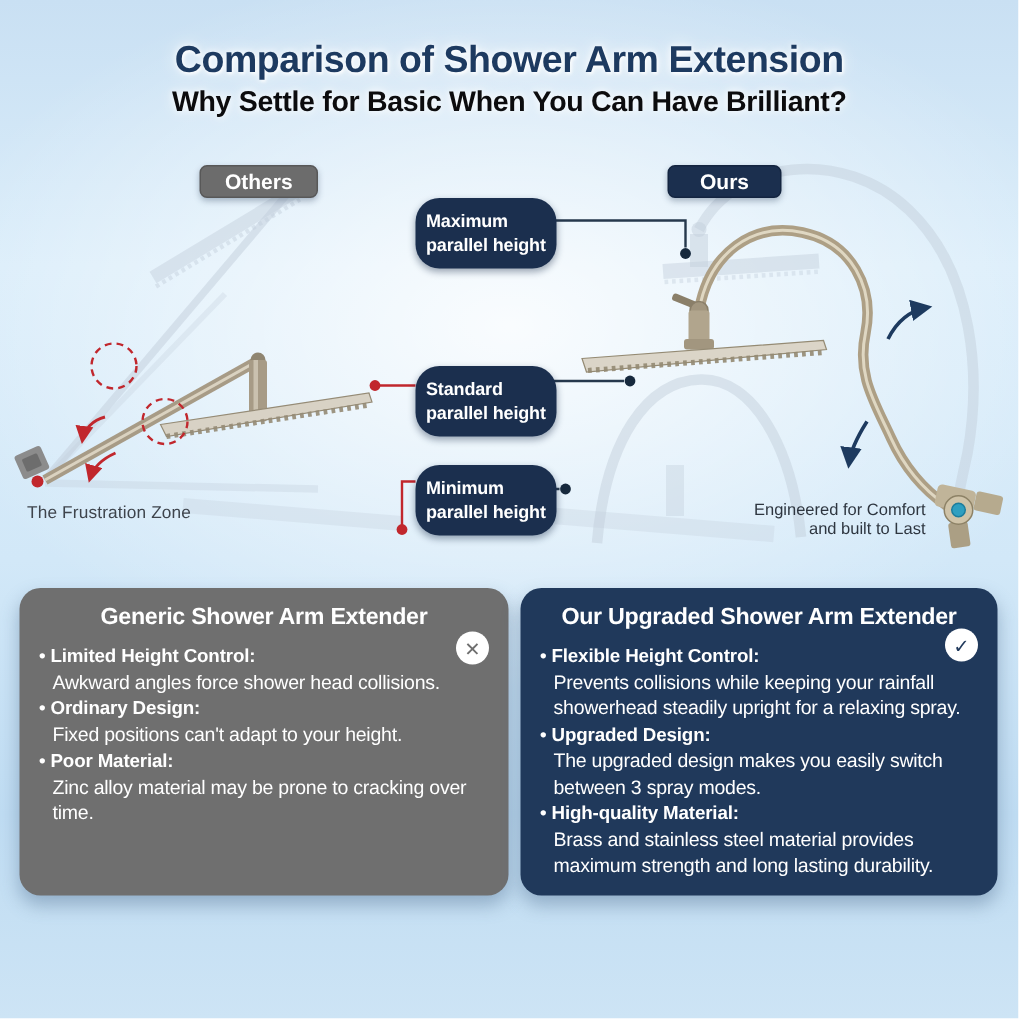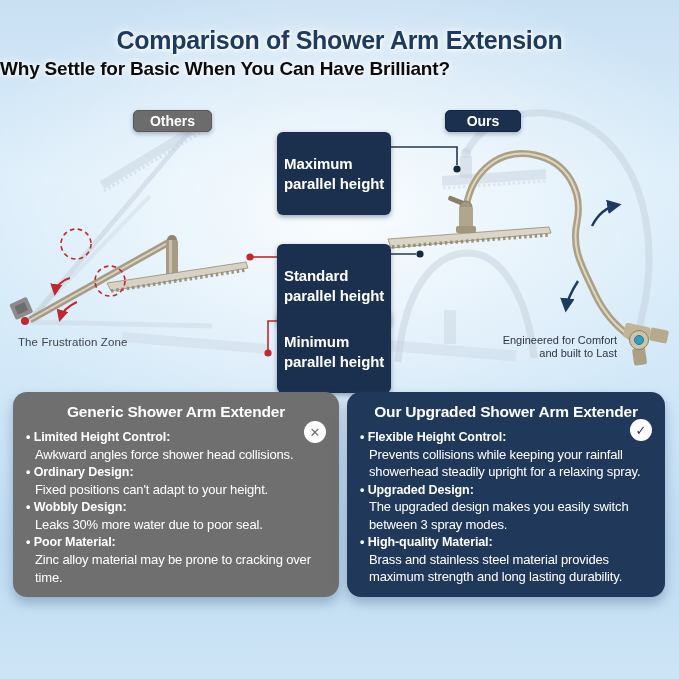--- a/index.html
+++ b/index.html
@@ -10,34 +10,34 @@
     background:
       radial-gradient(90% 55% at 50% 32%, rgba(255,255,255,.85) 0%, rgba(255,255,255,0) 65%),
       linear-gradient(180deg,#c9e0f3 0%,#daedfa 26%,#d2e8f8 55%,#bfdcf2 80%,#cde4f5 100%);
   }
   .hdr-title{
     position:absolute;top:26px;left:0;width:100%;text-align:center;
     font-size:25px;font-weight:800;color:#1d3a60;letter-spacing:-.3px;
     text-shadow:0 0 5px rgba(255,255,255,.95),0 0 12px rgba(255,255,255,.9),1px 1px 2px rgba(255,255,255,.8);
   }
   .hdr-sub{
-    position:absolute;top:58px;left:0;width:100%;text-align:left;
+    position:absolute;top:58px;left:0;width:100%;text-align:center;
     font-size:19px;font-weight:800;color:#0c0c0e;letter-spacing:-.2px;
     text-shadow:0 0 5px rgba(255,255,255,.95),0 0 10px rgba(255,255,255,.9);
   }
   .pill{
     position:absolute;height:22px;border-radius:5px;color:#fff;
     display:flex;align-items:center;justify-content:center;
     font-size:14px;font-weight:700;box-shadow:0 2px 4px rgba(40,60,90,.35);
   }
   .pill.others{left:133px;top:110px;width:79px;background:#6c6c6c;border:1px solid #585858;}
   .pill.ours{left:445px;top:110px;width:76px;background:#1b2f4e;border:1px solid #142540;}
   .callout{
-    position:absolute;background:#1b2f4e;color:#fff;border-radius:6px;
-    padding:22px 7px;font-size:15px;font-weight:700;line-height:1.3;
+    position:absolute;background:#1b2f4e;color:#fff;border-radius:16px;
+    padding:8px 7px;font-size:12px;font-weight:700;line-height:1.3;
     white-space:pre-line;letter-spacing:-.1px;box-shadow:0 2px 5px rgba(20,40,70,.4);
   }
   .callout.max{left:277px;top:132px;}
   .callout.std{left:277px;top:244px;}
   .callout.min{left:277px;top:310px;}
   .cap-frustration{
     position:absolute;left:18px;top:336px;font-size:11.5px;color:#3e444c;letter-spacing:.1px;
   }
   .cap-engineered{
     position:absolute;right:62px;top:334px;width:160px;text-align:right;
@@ -203,24 +203,20 @@
     <div class="feature-list">
       <div class="item">
         <div class="item-title">Limited Height Control:</div>
         <div class="item-body">Awkward angles force shower head collisions.</div>
       </div>
       <div class="item">
         <div class="item-title">Ordinary Design:</div>
         <div class="item-body">Fixed positions can't adapt to your height.</div>
       </div>
       <div class="item">
-        <div class="item-title">Wobbly Design:</div>
-        <div class="item-body">Leaks 30% more water due to poor seal.</div>
-      </div>
-      <div class="item">
         <div class="item-title">Poor Material:</div>
         <div class="item-body">Zinc alloy material may be prone to cracking over time.</div>
       </div>
     </div>
   </div>
 
   <div class="panel upgraded">
     <div class="panel-title">Our Upgraded Shower Arm Extender</div>
     <div class="badge-icon">✓</div>
     <div class="feature-list">

